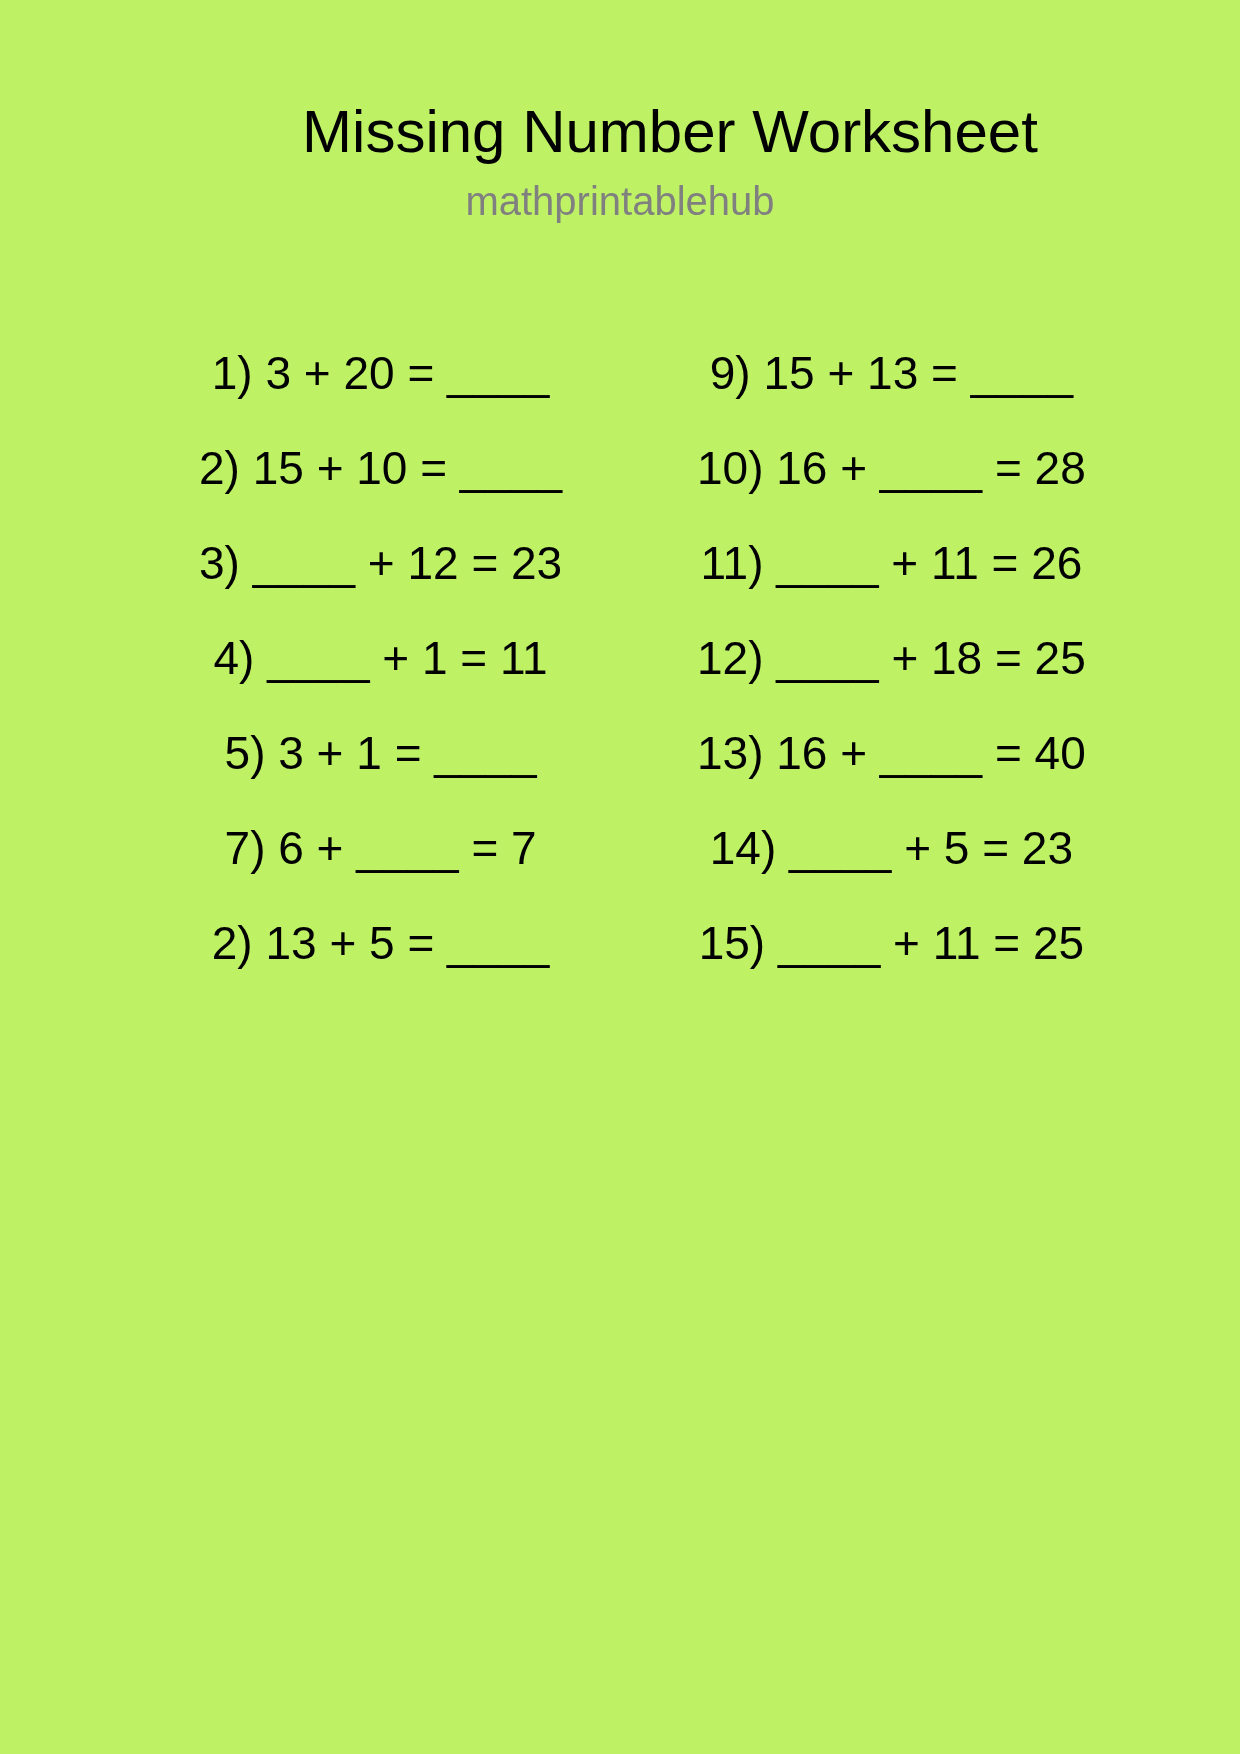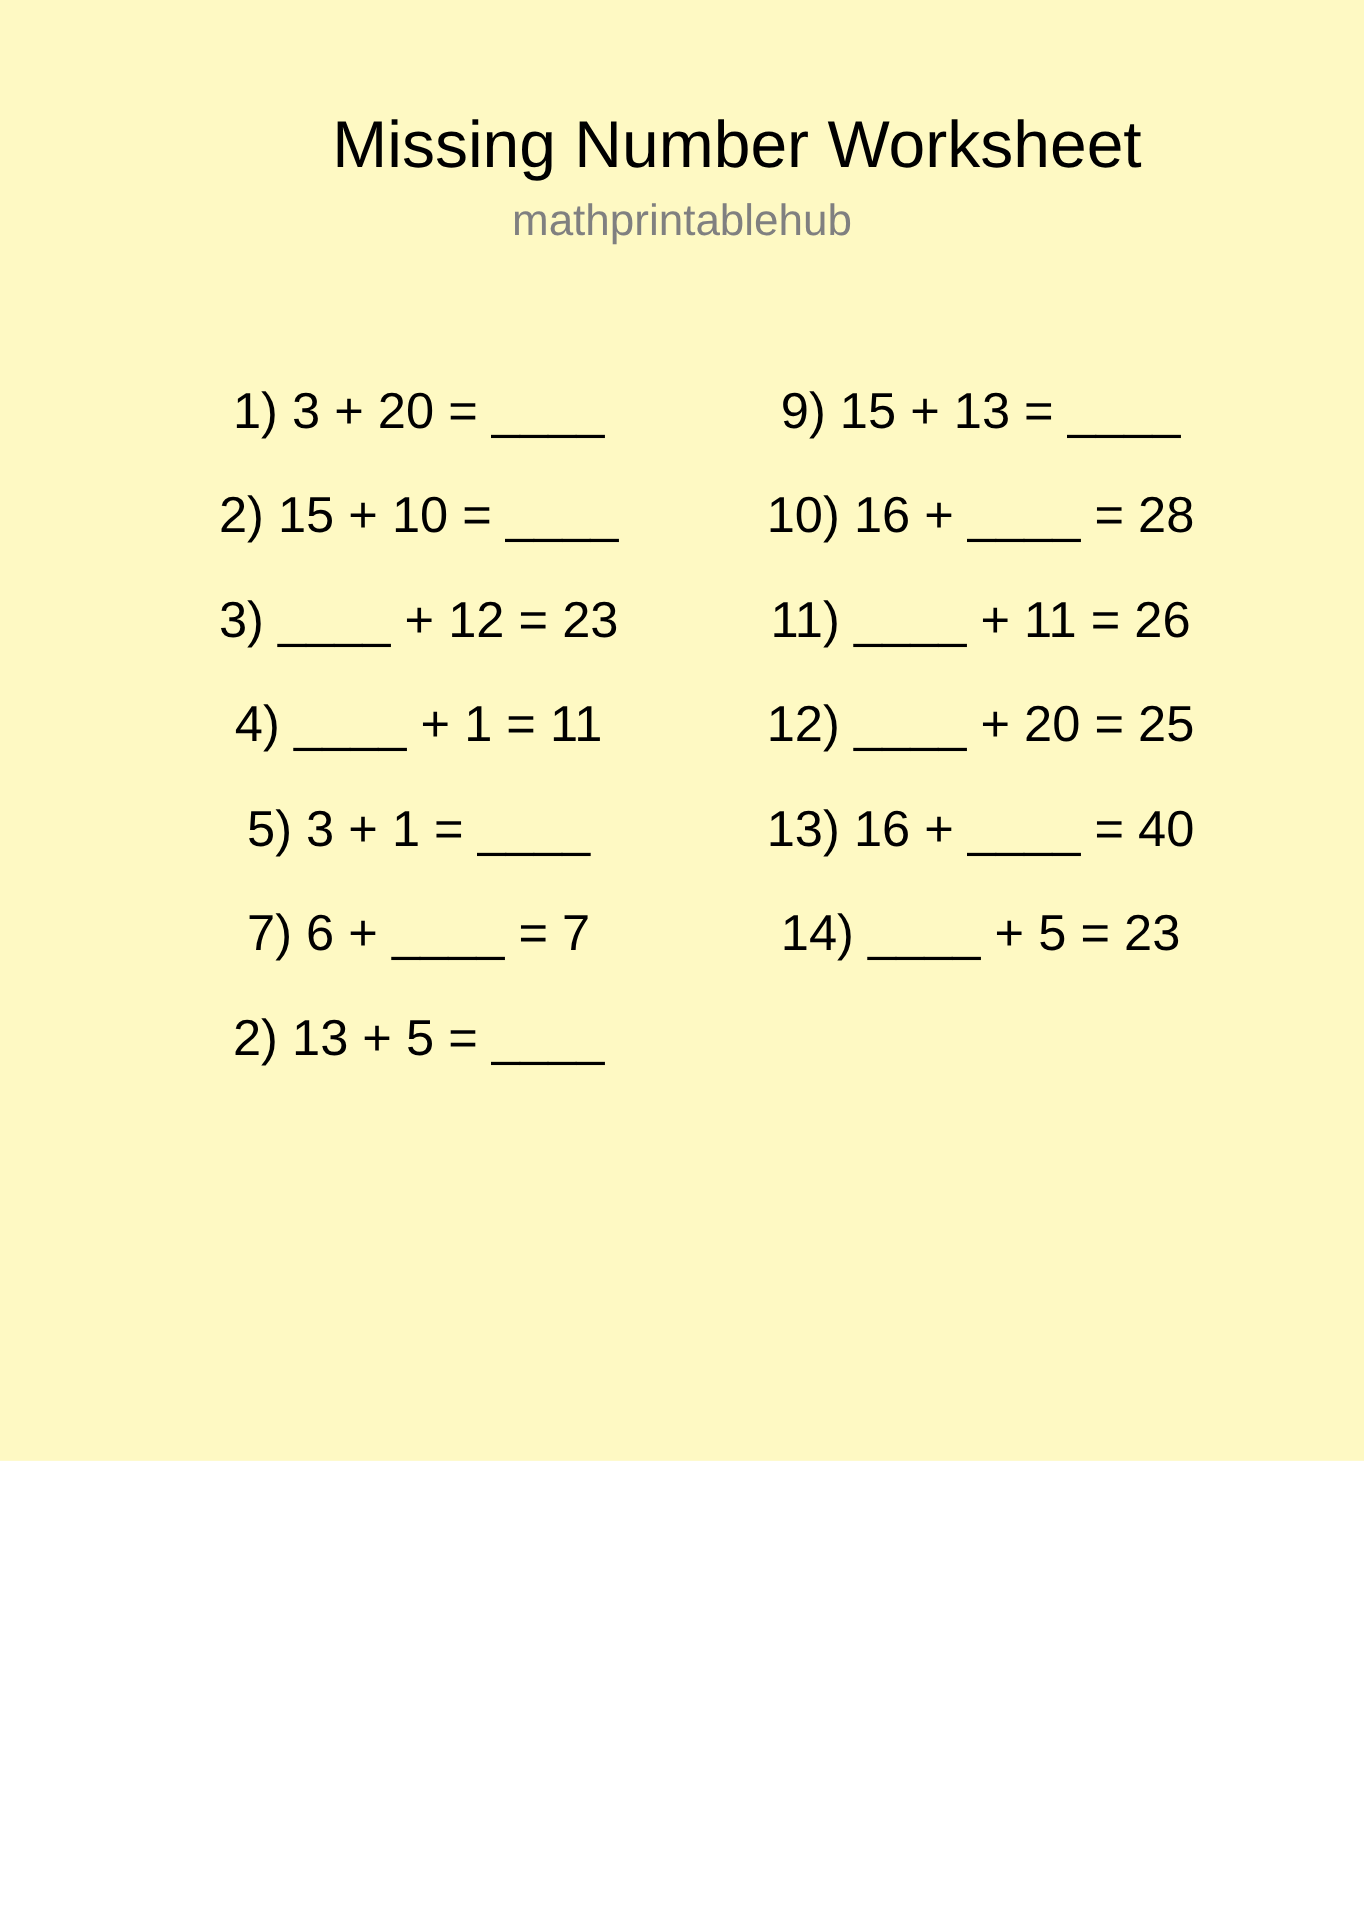--- a/index.html
+++ b/index.html
@@ -12,22 +12,22 @@
       height: 1754px;
       position: relative;
       overflow: hidden;
       font-family: "Liberation Sans", sans-serif;
       color: #000000;
     }
     .page {
       position: absolute;
       left: 0; top: 0;
       width: 1240px;
-      height: 1328px;
-      background: #fef9c3;
+      height: 1754px;
+      background: #bef264;
     }
     .title {
       position: absolute;
       left: 0;
       width: 100%;
       top: 96px;
       text-align: center;
       font-size: 60px;
       line-height: 72px;
       padding-left: 100px;
@@ -74,17 +74,18 @@
     <div class="problem">4) ____ + 1 = 11</div>
     <div class="problem">5) 3 + 1 = ____</div>
     <div class="problem">7) 6 + ____ = 7</div>
     <div class="problem">2) 13 + 5 = ____</div>
   </div>
 
   <div class="column col-right">
     <div class="problem">9) 15 + 13 = ____</div>
     <div class="problem">10) 16 + ____ = 28</div>
     <div class="problem">11) ____ + 11 = 26</div>
-    <div class="problem">12) ____ + 20 = 25</div>
+    <div class="problem">12) ____ + 18 = 25</div>
     <div class="problem">13) 16 + ____ = 40</div>
     <div class="problem">14) ____ + 5 = 23</div>
+    <div class="problem">15) ____ + 11 = 25</div>
   </div>
 </div>
 
 </body></html>

